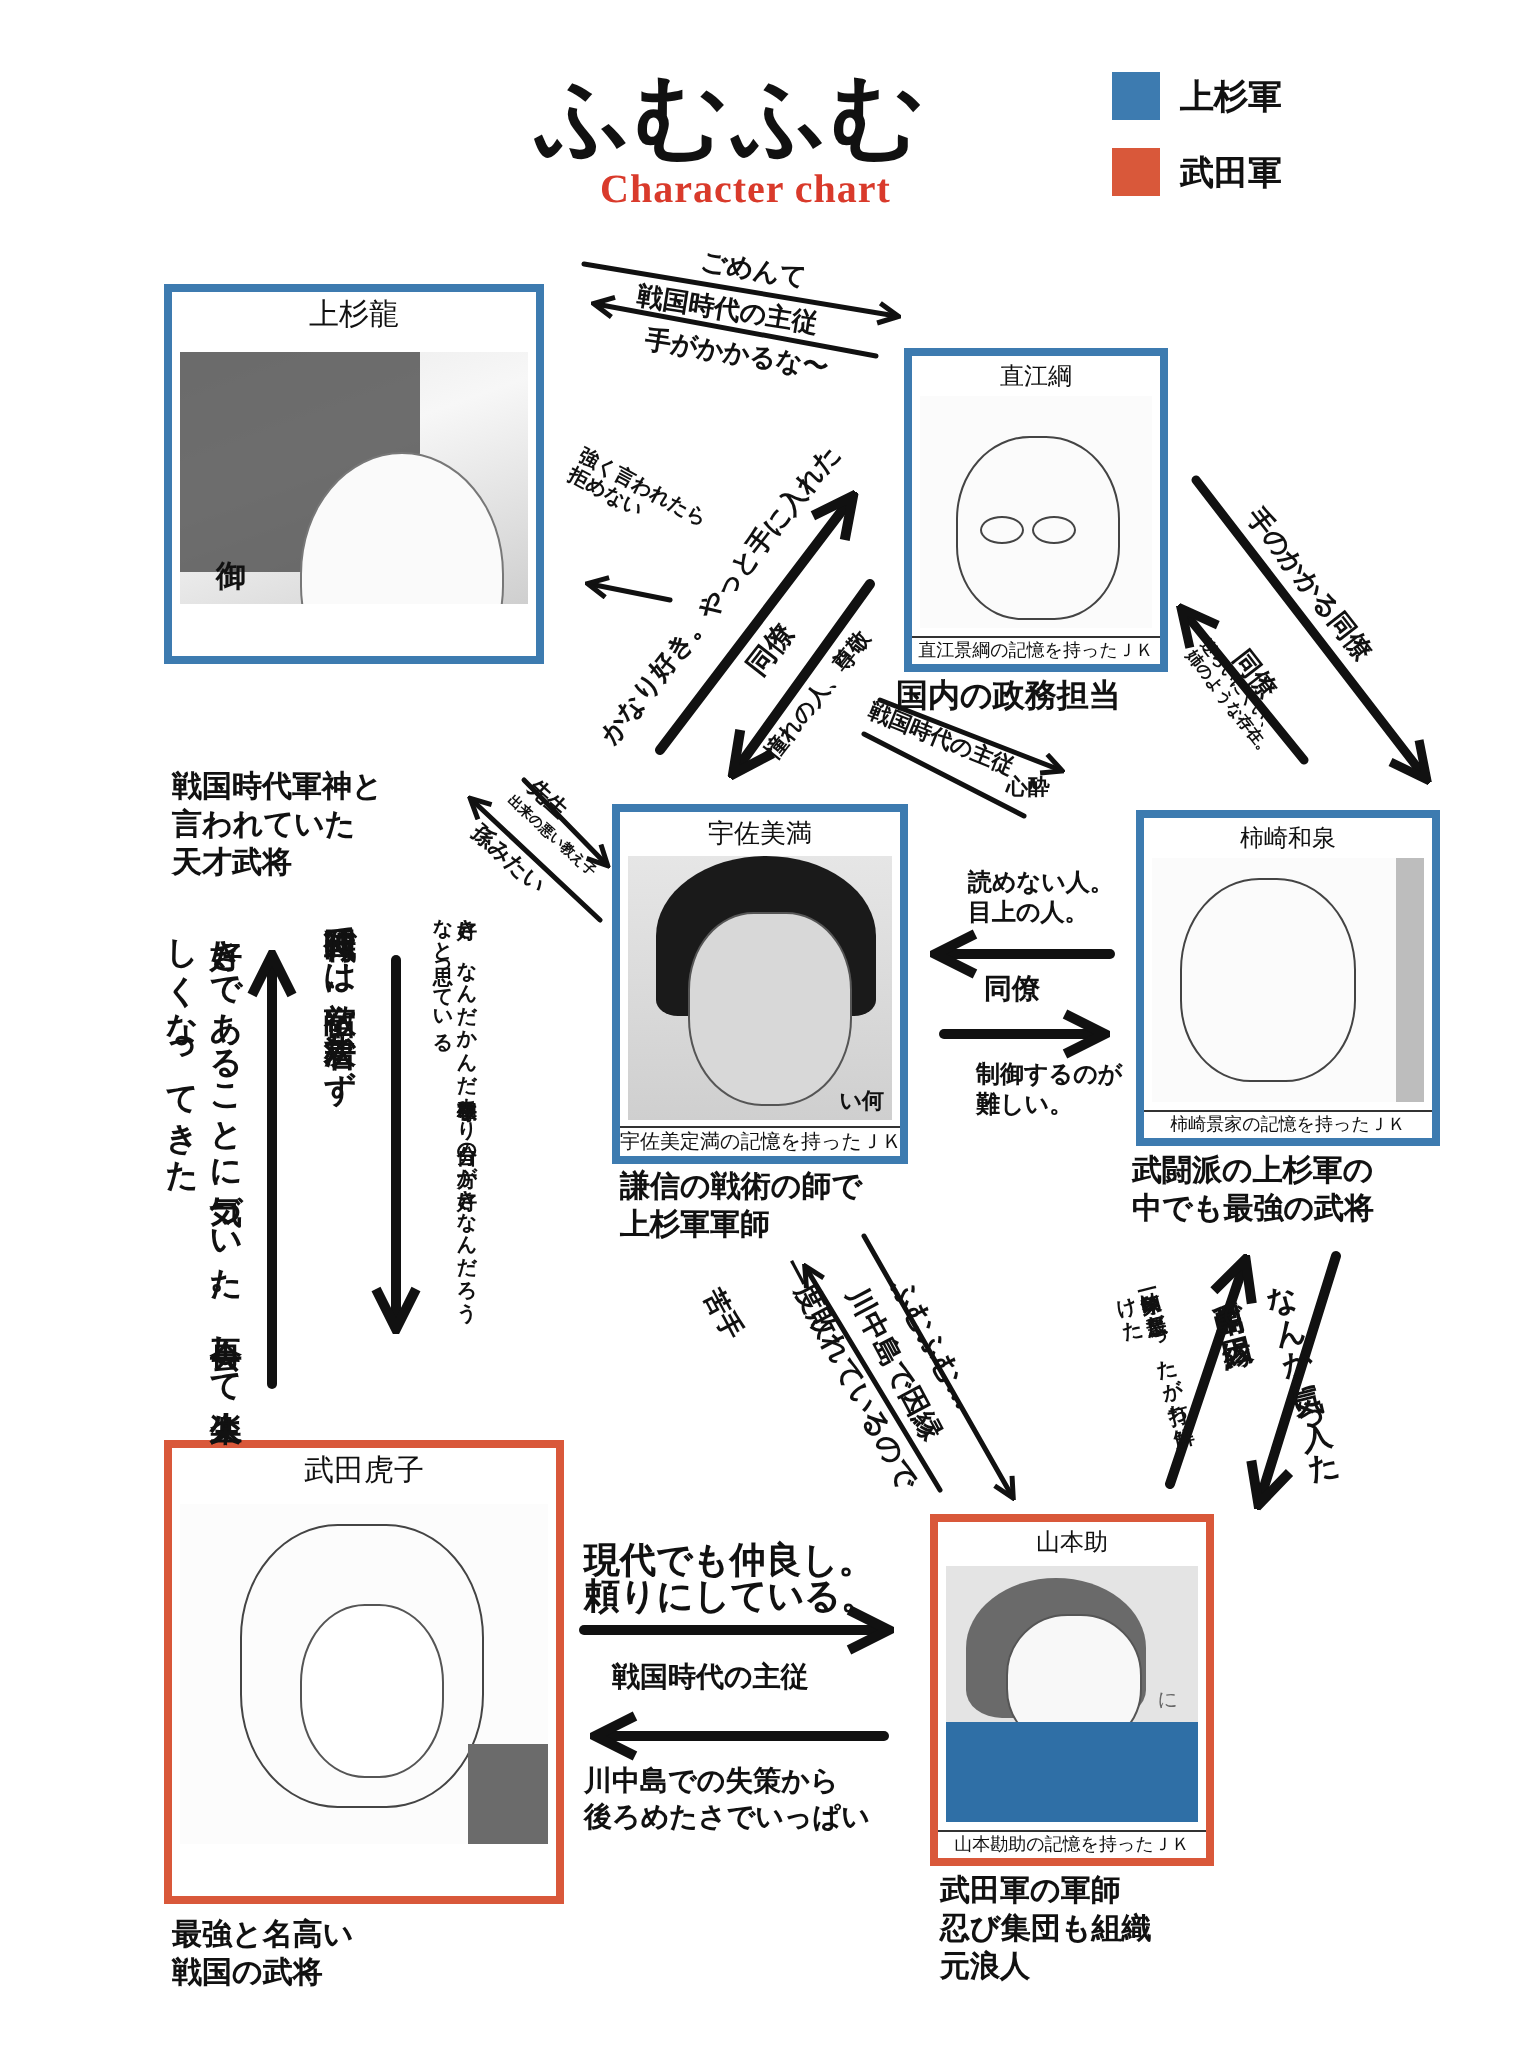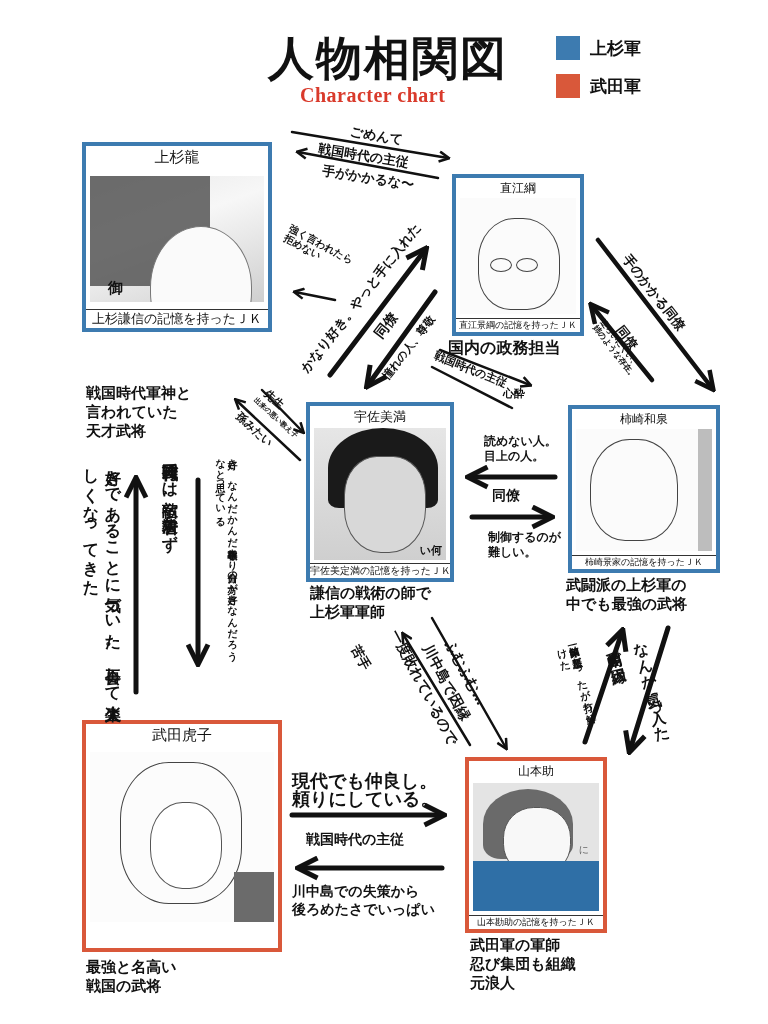--- a/index.html
+++ b/index.html
@@ -20,21 +20,21 @@
   .card .caption { position:absolute; left:0; right:0; bottom:0; text-align:center; white-space:nowrap;
                    border-top:1px solid #333; background:#fff; }
   .desc { font-family:"DejaVu Serif", serif; font-weight:bold; font-size:15px; line-height:19px; }
   .note { font-family:"DejaVu Serif", serif; font-weight:bold; font-size:13px; line-height:15px; white-space:nowrap; }
   .vert { writing-mode:vertical-rl; font-family:"DejaVu Serif", serif; font-weight:bold; }
   svg.arrows { position:absolute; left:0; top:0; }
 </style>
 </head>
 <body>
 
-<div class="abs title">人物相関図</div>
+<div class="abs title">ふむふむ</div>
 <div class="abs subtitle">Character chart</div>
 
 <div class="abs" style="left:556px; top:36px;">
   <div class="legend-item" style="margin-bottom:14px;">
     <span class="swatch" style="background:#3d7bb0"></span>
     <span>上杉軍</span>
   </div>
   <div class="legend-item">
     <span class="swatch" style="background:#d9583a"></span>
     <span>武田軍</span>
@@ -82,21 +82,20 @@
   </g>
 </svg>
 
 <div class="card blue" style="left:82px; top:142px; width:190px; height:190px;">
   <div class="name">上杉龍</div>
   <div class="art" style="top:30px; bottom:26px; background:linear-gradient(160deg,#e8e8e8 0%,#f7f7f7 40%,#cfcfcf 100%);">
     <div style="position:absolute; left:0; top:0; width:120px; height:110px; background:#555; border-radius:0 0 60px 0; opacity:0.85;"></div>
     <div style="position:absolute; left:60px; top:50px; width:100px; height:120px; background:#fafafa; border-radius:50% 50% 45% 45%; border:1px solid #777;"></div>
     <div style="position:absolute; left:18px; bottom:4px; font-weight:bold; font-size:15px;">御</div>
   </div>
-  <div class="caption" style="font-size:13px;">上杉謙信の記憶を持ったＪＫ</div>
 </div>
 <div class="abs desc" style="left:86px; top:384px;">
   <div>戦国時代軍神と</div>
   <div>言われていた</div>
   <div>天才武将</div>
 </div>
 
 <div class="card blue" style="left:452px; top:174px; width:132px; height:162px;">
   <div class="name" style="font-size:12px;">直江綱</div>
   <div class="art" style="top:20px; bottom:18px; background:#fbfbfb;">

